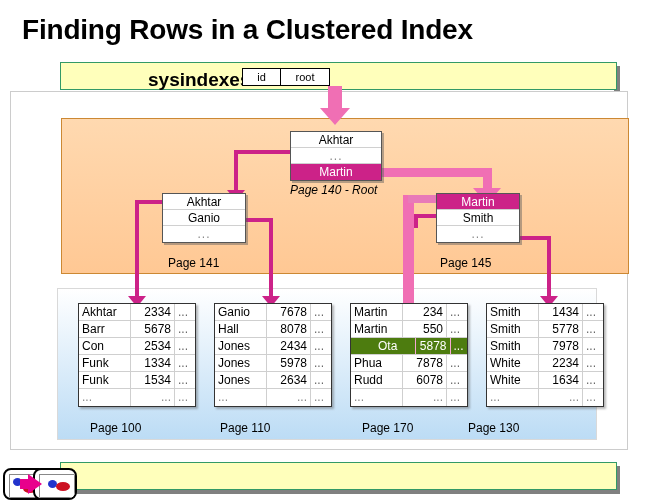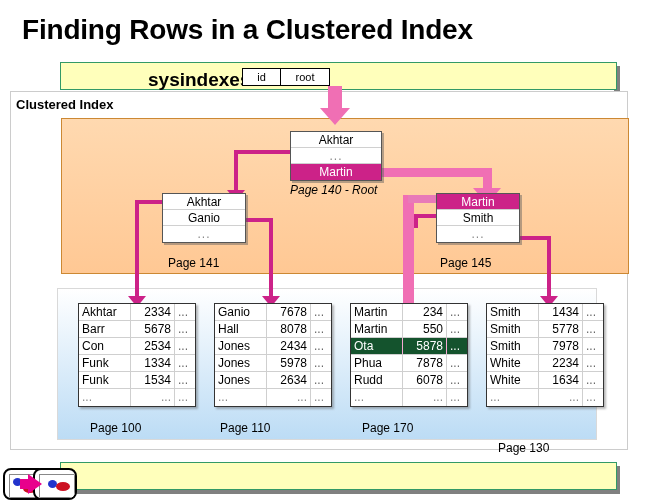--- a/index.html
+++ b/index.html
@@ -136,41 +136,41 @@
   }
 
   
   .dpage{
     position:absolute;background:#fff;border:1px solid #333;
     box-sizing:border-box;z-index:14;
     box-shadow:2px 2px 2px rgba(80,80,80,.4);
   }
   .dpage .row{display:flex;height:17px;border-bottom:1px solid #cfcfcf;box-sizing:border-box;}
   .dpage .row:last-child{border-bottom:none;}
-  .dpage .row.hl{background:#14532d;}
+  .dpage .row.hl{background:#4d7c0f;padding-left:24px;}
   .dpage .row.hl .c{color:#fff;border-color:#f6a9d4;}
   .dpage .c{
     font-size:12px;color:#000;line-height:16px;
     border-right:1px solid #cfcfcf;box-sizing:border-box;padding:0 3px;
   }
   .dpage .c:last-child{border-right:none;}
   .dpage .c1{width:52px;text-align:left;}
   .dpage .c2{width:44px;text-align:right;}
   .dpage .c3{width:20px;text-align:left;color:#666;}
   .dpage .c.dots{color:#888;}
 
   .dp100{left:78px;top:303px;width:118px;}
   .dp110{left:214px;top:303px;width:118px;}
   .dp120{left:350px;top:303px;width:118px;}
   .dp130{left:486px;top:303px;width:118px;}
 
   .lbl-100{left:90px;top:421px;}
   .lbl-110{left:220px;top:421px;}
   .lbl-120{left:362px;top:421px;}
-  .lbl-130{left:498px;top:421px;margin-top:20px;}
+  .lbl-130{left:468px;top:421px;}
 
   
   .navbtn{
     position:absolute;width:44px;height:32px;background:#fff;
     border:2px solid #000;border-radius:8px;box-sizing:border-box;
     z-index:30;overflow:hidden;
   }
   .nav1{left:3px;top:468px;}
   .nav2{left:33px;top:468px;}
   .nav-inner{position:absolute;left:4px;top:4px;width:34px;height:22px;border:1px solid #888;background:#fff;}
@@ -192,21 +192,20 @@
 
   <div class="bar-shadow bar-top-shadow"></div>
   <div class="yellow-bar bar-top"></div>
   <div class="sysindexes-label">sysindexes</div>
   <div class="sys-row">
     <div class="sys-cell sys-c1">id</div>
     <div class="sys-cell sys-c3">root</div>
   </div>
 
   <div class="ci-panel"></div>
-  <div class="ci-title">Clustered Index</div>
 
   <div class="index-region"></div>
 
   <div class="data-region"></div>
 
   <div class="bigarrow-1">
     <div class="shaft"></div>
       <div class="head"></div>
   </div>
 

